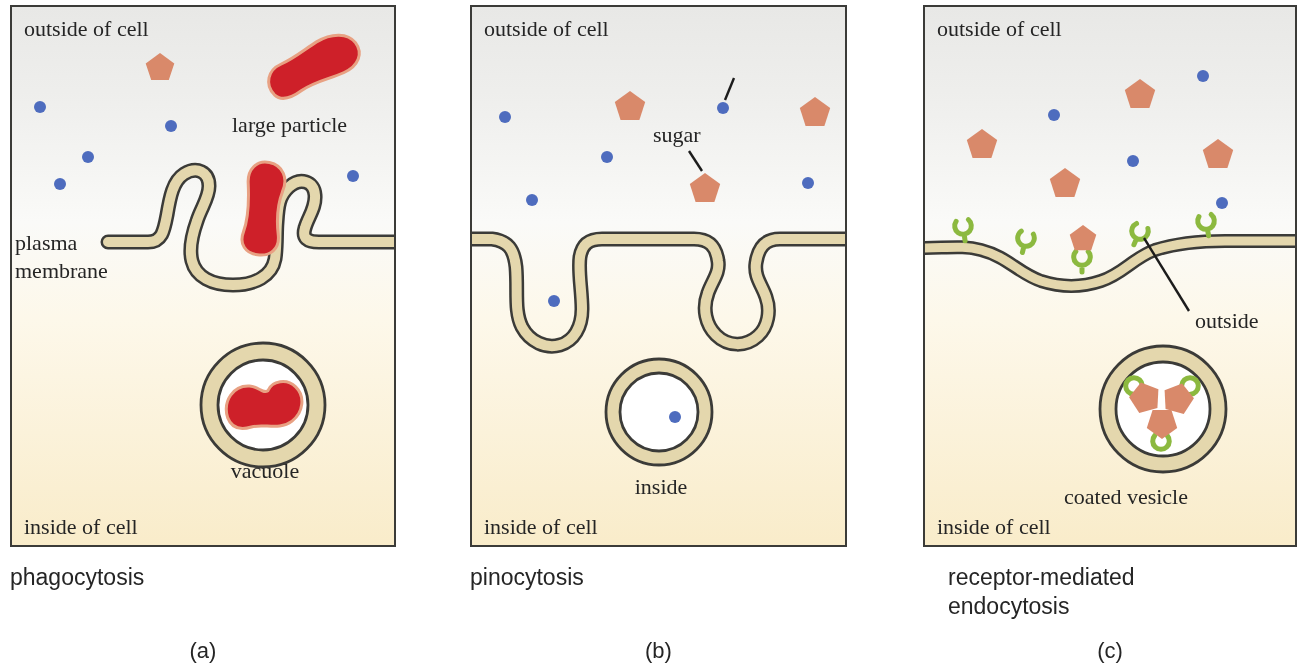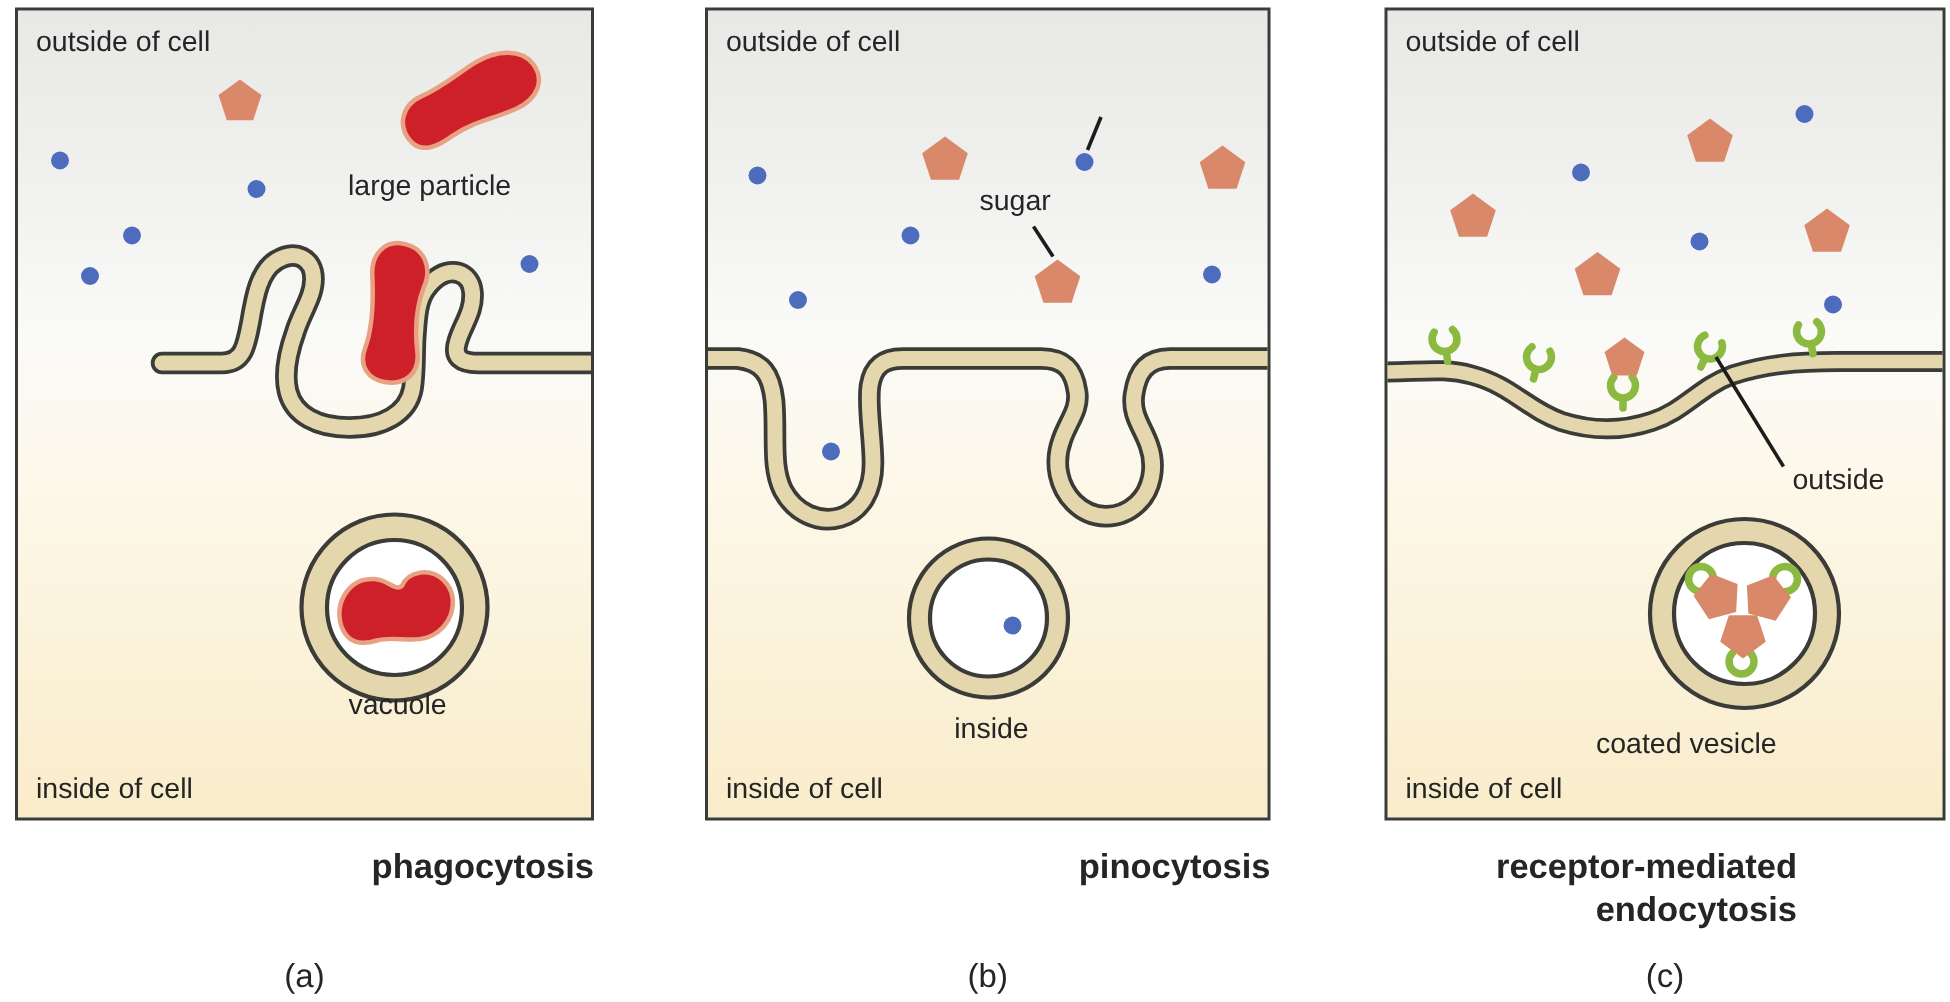--- a/index.html
+++ b/index.html
@@ -7,23 +7,23 @@
     width:1300px;height:668px;position:relative;background:#ffffff;
     font-family:"Liberation Sans", sans-serif;color:var(--text,#252525);
     overflow:hidden;
   }
   .panel{
     position:absolute;top:5px;height:542px;box-sizing:border-box;
     border:2px solid var(--outline,#3b3b38);
     background:linear-gradient(180deg,#e8e8e6 0%,#efefed 18%,#fafaf8 40%,#fdf8ea 58%,#f9ecca 100%);
   }
   .panel svg{position:absolute;left:0;top:0;display:block;}
-  .lbl{position:absolute;font-size:19px;line-height:28px;white-space:nowrap;}
+  .lbl{position:absolute;font-size:22px;line-height:28px;white-space:nowrap;font-family:Liberation Serif, serif;}
   .lbl.wrap{white-space:normal;}
-  .caption{position:absolute;top:563px;font-size:23px;font-weight:bold;text-align:right;line-height:29px;}
+  .caption{position:absolute;top:563px;font-size:23px;font-weight:normal;text-align:left;line-height:29px;}
   .idx{position:absolute;top:638px;font-size:22px;text-align:center;}
 
   .band-outline{fill:none;stroke:var(--outline,#3b3b38);stroke-width:15;stroke-linecap:round;stroke-linejoin:round;}
   .band-fill{fill:none;stroke:var(--membrane,#e4d7ad);stroke-width:10;stroke-linecap:round;stroke-linejoin:round;}
   .band-outline.thin{stroke-width:14;}
   .band-fill.thin{stroke-width:9;}
   .ring-outer{fill:var(--membrane,#e4d7ad);stroke:var(--outline,#3b3b38);stroke-width:2.8;}
   .ring-inner{fill:#ffffff;stroke:var(--outline,#3b3b38);stroke-width:2.8;}
   .pent{fill:var(--sugar-orange,#d9896a);}
   .dot{fill:var(--dot-blue,#4e6cbe);}
@@ -56,20 +56,21 @@
       <circle class="dot" cx="343" cy="171" r="6"></circle>
     </g>
 
     <g>
       <circle class="ring-outer" cx="253" cy="400" r="62"></circle>
       <circle class="ring-inner" cx="253" cy="400" r="45"></circle>
       <path class="bean" transform="translate(255,402) rotate(-4)" d="M -38,8 C -42,-9 -30,-24 -14,-22 C -5,-21 -1,-13 4,-16 C 9,-26 24,-27 32,-18 C 41,-8 38,8 26,16 C 12,25 -2,16 -15,19 C -28,22 -35,18 -38,8 Z"></path>
     </g>
   </svg>
   <div class="lbl" style="left:12px;top:8px;">outside of cell</div>
+  <div class="lbl wrap" style="left:3px;top:222px;width:118px;">plasma membrane</div>
   <div class="lbl" style="left:220px;top:104px;">large particle</div>
   <div class="lbl" style="left:193px;top:450px;width:120px;text-align:center;">vacuole</div>
   <div class="lbl" style="left:12px;top:506px;">inside of cell</div>
 </div>
 <div class="caption" style="left:10px;width:386px;">phagocytosis</div>
 <div class="idx" style="left:10px;width:386px;">(a)</div>
 
 <div class="panel" style="left:470px;width:377px;">
   <svg width="373" height="538" viewBox="2 2 373 538">
 

